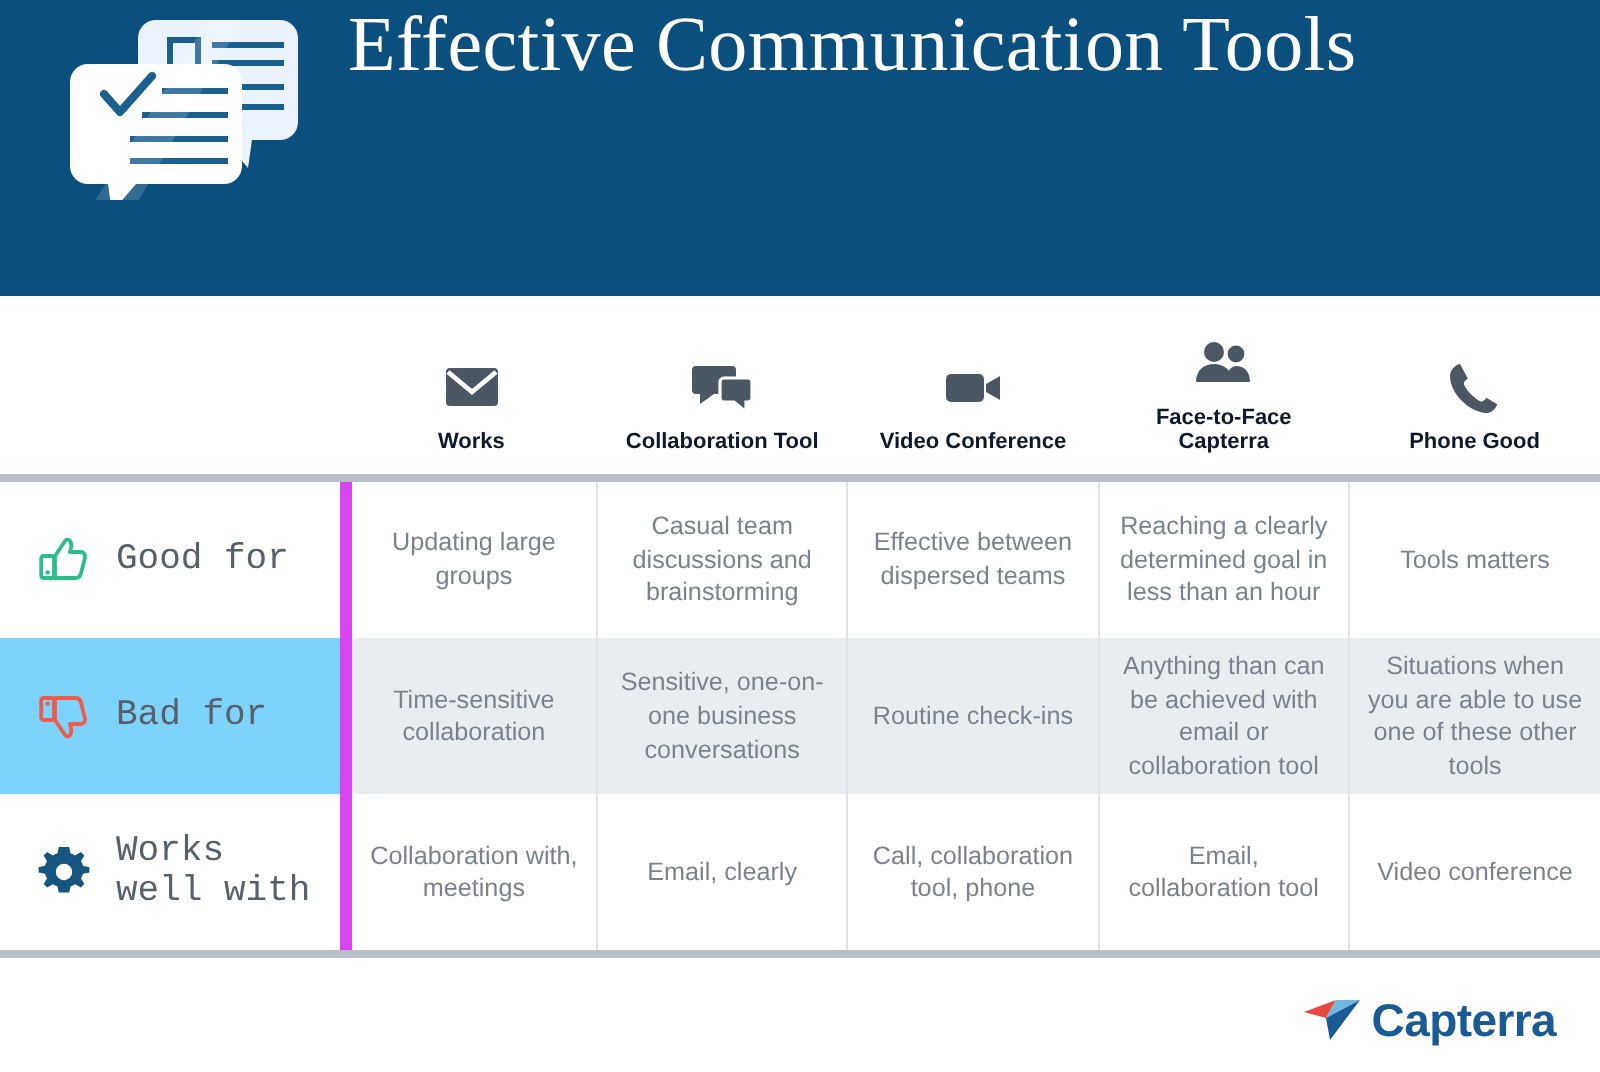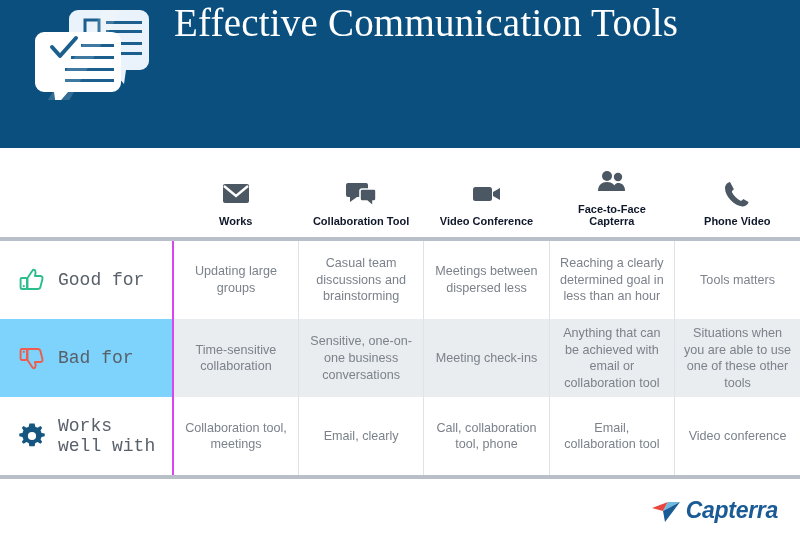--- a/index.html
+++ b/index.html
@@ -115,37 +115,36 @@
   td.cell {
     vertical-align: middle;
     text-align: center;
     font-size: 12.6px;
     line-height: 1.32;
     color: #7b828b;
     padding: 6px 8px;
     border-left: 1px solid #dfe3e7;
     border-right: 1px solid #dfe3e7;
   }
-  td.cell.first { border-left: 2px solid #d946ef; }
+  td.cell.first { border-left: 6px solid #d946ef; }
   td.cell.last  { border-right: 0; }
 
   
   .footer {
     height: 44px;
     display: flex;
     align-items: center;
     justify-content: flex-end;
     padding-right: 22px;
     box-sizing: border-box;
   }
   .logo {
     display: flex;
-    align-items: flex-end;
+    align-items: center;
     gap: 5px;
-    font-style: italic;
   }
   .logo-mark { width: 30px; height: 24px; display: block; }
   .logo-text {
     font-family: "Liberation Sans", sans-serif;
     font-size: 23px;
     font-weight: bold;
     color: #1a5b96;
     letter-spacing: -0.3px;
   }
 </style>
@@ -232,21 +231,21 @@
       </span>
       <span class="colhead-label">Face-to-Face Capterra</span>
     </td>
 
     <td class="colhead">
       <span class="colhead-icon">
         <svg width="32" height="30" viewBox="0 0 32 30">
                 <path d="M9 3 c-2.5 0.6 -5 3 -5 6 c0 8.5 9 17.5 17.5 18.5 c3 0.3 5.4 -2 6.1 -4.4 l-5.4 -3.2 c-0.9 1.2 -1.9 2.3 -3.1 1.7 c-3 -1.5 -6.6 -5.1 -8 -8.1 c-0.6 -1.3 0.6 -2.3 1.8 -3.2 z" fill="#4b5763"></path>
               </svg>
       </span>
-      <span class="colhead-label">Phone Video</span>
+      <span class="colhead-label">Phone Good</span>
     </td>
   </tr>
 
   <tr class="rule-row">
     <td colspan="6"></td>
   </tr>
 
   <tr class="datarow">
     <td class="rowlabel">
       <div class="rowlabel-inner">
@@ -255,58 +254,58 @@
                   <path d="M9.5 12 L14.5 4.5 c0.6 -1 2.2 -0.9 2.7 0.2 c0.7 1.6 0.5 3.6 -0.3 5.3 h5.4 c1.5 0 2.6 1.4 2.2 2.8 l-2.1 8.2 c-0.3 1.2 -1.4 2 -2.6 2 H9.5 Z" fill="none" stroke="#2bbd8c" stroke-width="1.9" stroke-linejoin="round"></path>
                   <rect x="2.6" y="12" width="6.4" height="11" rx="1.2" fill="none" stroke="#2bbd8c" stroke-width="1.9"></rect>
                   <circle cx="5.8" cy="20.2" r="1.1" fill="#2bbd8c"></circle>
                 </svg>
         </span>
         <span class="rowlabel-text">Good for</span>
       </div>
     </td>
     <td class="cell first">Updating large groups</td>
     <td class="cell">Casual team discussions and brainstorming</td>
-    <td class="cell">Meetings between dispersed less</td>
+    <td class="cell">Effective between dispersed teams</td>
     <td class="cell">Reaching a clearly determined goal in less than an hour</td>
     <td class="cell last">Tools matters</td>
   </tr>
 
   <tr class="datarow shaded">
     <td class="rowlabel">
       <div class="rowlabel-inner">
         <span class="rowlabel-icon">
           <svg width="28" height="28" viewBox="0 0 28 28">
                   <path d="M9.5 16 L14.5 23.5 c0.6 1 2.2 0.9 2.7 -0.2 c0.7 -1.6 0.5 -3.6 -0.3 -5.3 h5.4 c1.5 0 2.6 -1.4 2.2 -2.8 l-2.1 -8.2 c-0.3 -1.2 -1.4 -2 -2.6 -2 H9.5 Z" fill="none" stroke="#ef5b4c" stroke-width="1.9" stroke-linejoin="round"></path>
                   <rect x="2.6" y="5" width="6.4" height="11" rx="1.2" fill="none" stroke="#ef5b4c" stroke-width="1.9"></rect>
                   <circle cx="5.8" cy="7.8" r="1.1" fill="#ef5b4c"></circle>
                 </svg>
         </span>
         <span class="rowlabel-text">Bad for</span>
       </div>
     </td>
     <td class="cell first">Time-sensitive collaboration</td>
     <td class="cell">Sensitive, one-on-one business conversations</td>
-    <td class="cell">Meeting check-ins</td>
-    <td class="cell">Anything that can be achieved with email or collaboration tool</td>
+    <td class="cell">Routine check-ins</td>
+    <td class="cell">Anything than can be achieved with email or collaboration tool</td>
     <td class="cell last">Situations when you are able to use one of these other tools</td>
   </tr>
 
   <tr class="datarow">
     <td class="rowlabel">
       <div class="rowlabel-inner">
         <span class="rowlabel-icon">
           <svg width="28" height="28" viewBox="0 0 28 28">
                   <path d="M14 1.5 l2.6 0 0.7 3.2 a9.4 9.4 0 0 1 2.3 1.0 l2.8 -1.7 1.8 1.8 -1.7 2.8 a9.4 9.4 0 0 1 1.0 2.3 l3.2 0.7 0 2.6 -3.2 0.7 a9.4 9.4 0 0 1 -1.0 2.3 l1.7 2.8 -1.8 1.8 -2.8 -1.7 a9.4 9.4 0 0 1 -2.3 1.0 l-0.7 3.2 -2.6 0 -2.6 0 -0.7 -3.2 a9.4 9.4 0 0 1 -2.3 -1.0 l-2.8 1.7 -1.8 -1.8 1.7 -2.8 a9.4 9.4 0 0 1 -1.0 -2.3 l-3.2 -0.7 0 -2.6 3.2 -0.7 a9.4 9.4 0 0 1 1.0 -2.3 l-1.7 -2.8 1.8 -1.8 2.8 1.7 a9.4 9.4 0 0 1 2.3 -1.0 l0.7 -3.2 z" fill="#15557f"></path>
                   <circle cx="14" cy="14" r="4.1" fill="#ffffff"></circle>
                 </svg>
         </span>
         <span class="rowlabel-text">Works well with</span>
       </div>
     </td>
-    <td class="cell first">Collaboration tool, meetings</td>
+    <td class="cell first">Collaboration with, meetings</td>
     <td class="cell">Email, clearly</td>
     <td class="cell">Call, collaboration tool, phone</td>
     <td class="cell">Email, collaboration tool</td>
     <td class="cell last">Video conference</td>
   </tr>
 
   <tr class="rule-row">
     <td colspan="6"></td>
   </tr>
 </tbody>

